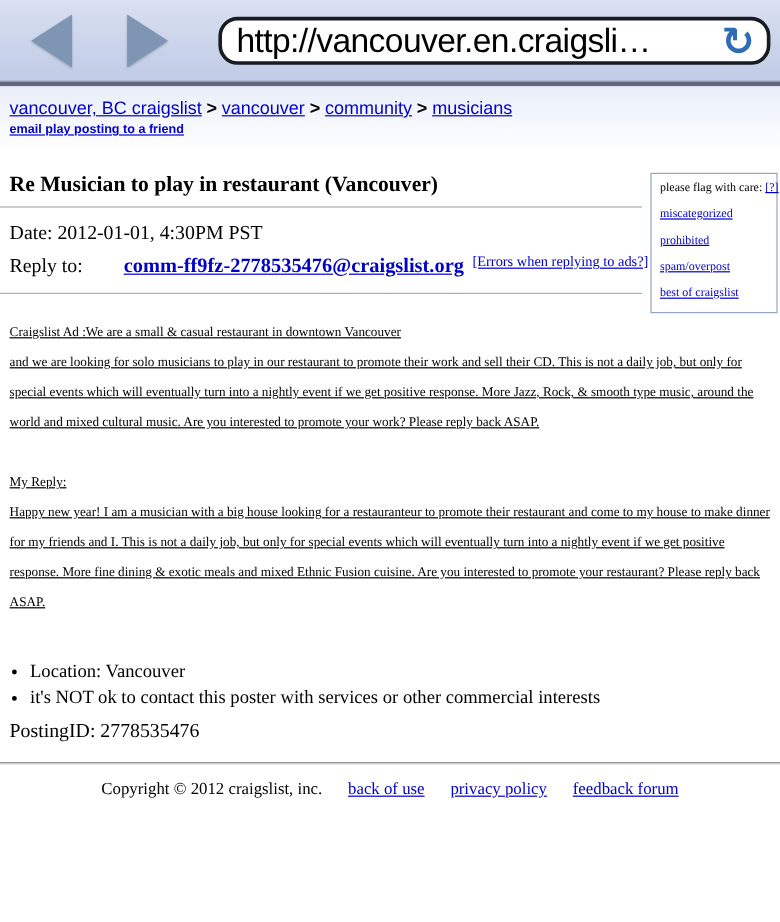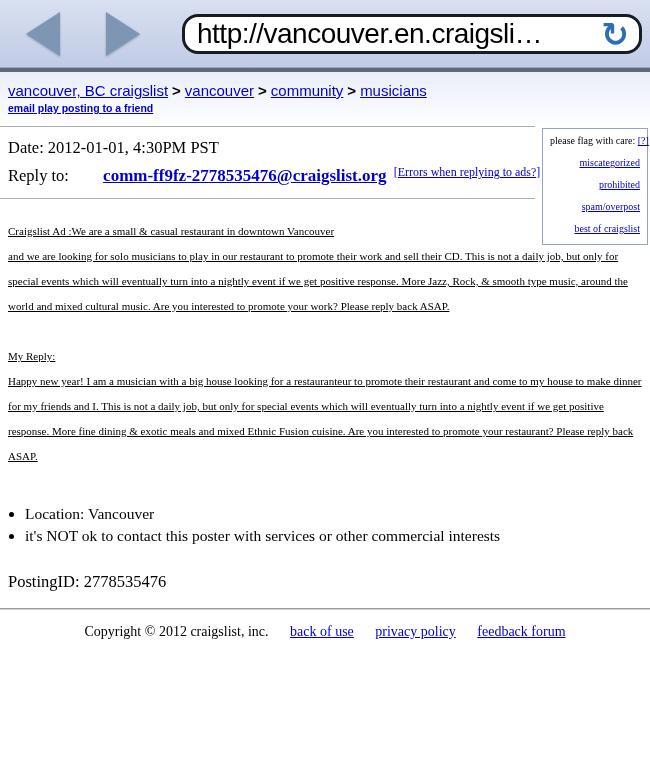--- a/index.html
+++ b/index.html
@@ -77,21 +77,21 @@
 
   
   .content { position: relative; padding: 0 8px; }
   .flagbox {
     position: absolute; top: 2px; right: 2px;
     width: 106px;
     background: #fff;
     border: 1px solid #93a7c0;
     padding: 6px 7px 10px;
     font-size: 10px;
-    text-align: right;
+    text-align: left;
   }
   .flaghead { white-space: nowrap; }
   .flaglink { display: block; margin-top: 11px; }
 
   .title {
     font-size: 18px; font-weight: bold;
     margin: 16px 0 8px; line-height: 22px;
     max-width: 520px;
   }
   .rule {
@@ -105,21 +105,21 @@
 
   .body { margin-top: 20px; font-size: 11px; line-height: 25px; text-decoration: underline; }
   .body p { margin: 0 0 25px; }
   .body p:last-child { margin-bottom: 0; }
 
   .notes {
     margin: 34px 0 0; padding-left: 17px;
     font-size: 15.5px; line-height: 22px;
     list-style: disc;
   }
-  .postingid { margin-top: 22px; font-size: 16.5px; line-height: 25px; }
+  .postingid { margin-top: 3px; font-size: 16.5px; line-height: 25px; }
 
   
   .footer { margin-top: 14px; }
   .footrule { height: 2px; background: #d2d2d2; border-top: 1px solid #9a9a9a; }
   .footline { text-align: center; font-size: 14px; margin: 14px 0 0; }
   .footline a { margin-left: 18px; }
 </style>
 </head>
 <body>
 
@@ -145,20 +145,21 @@
     <div class="flaghead">
       <span>please flag with care:</span>
       <a>[?]</a>
     </div>
     <a class="flaglink">miscategorized</a>
     <a class="flaglink">prohibited</a>
     <a class="flaglink">spam/overpost</a>
     <a class="flaglink">best of craigslist</a>
   </div>
 
+  <h1 class="title">Re Musician to play in restaurant (Vancouver)</h1>
 
   <div class="rule"></div>
 
   <div class="meta">
     <div class="metaline">
       <span>Date:</span>
       <span>2012-01-01, 4:30PM PST</span>
     </div>
     <div class="metaline">
       <span>Reply to:</span>

